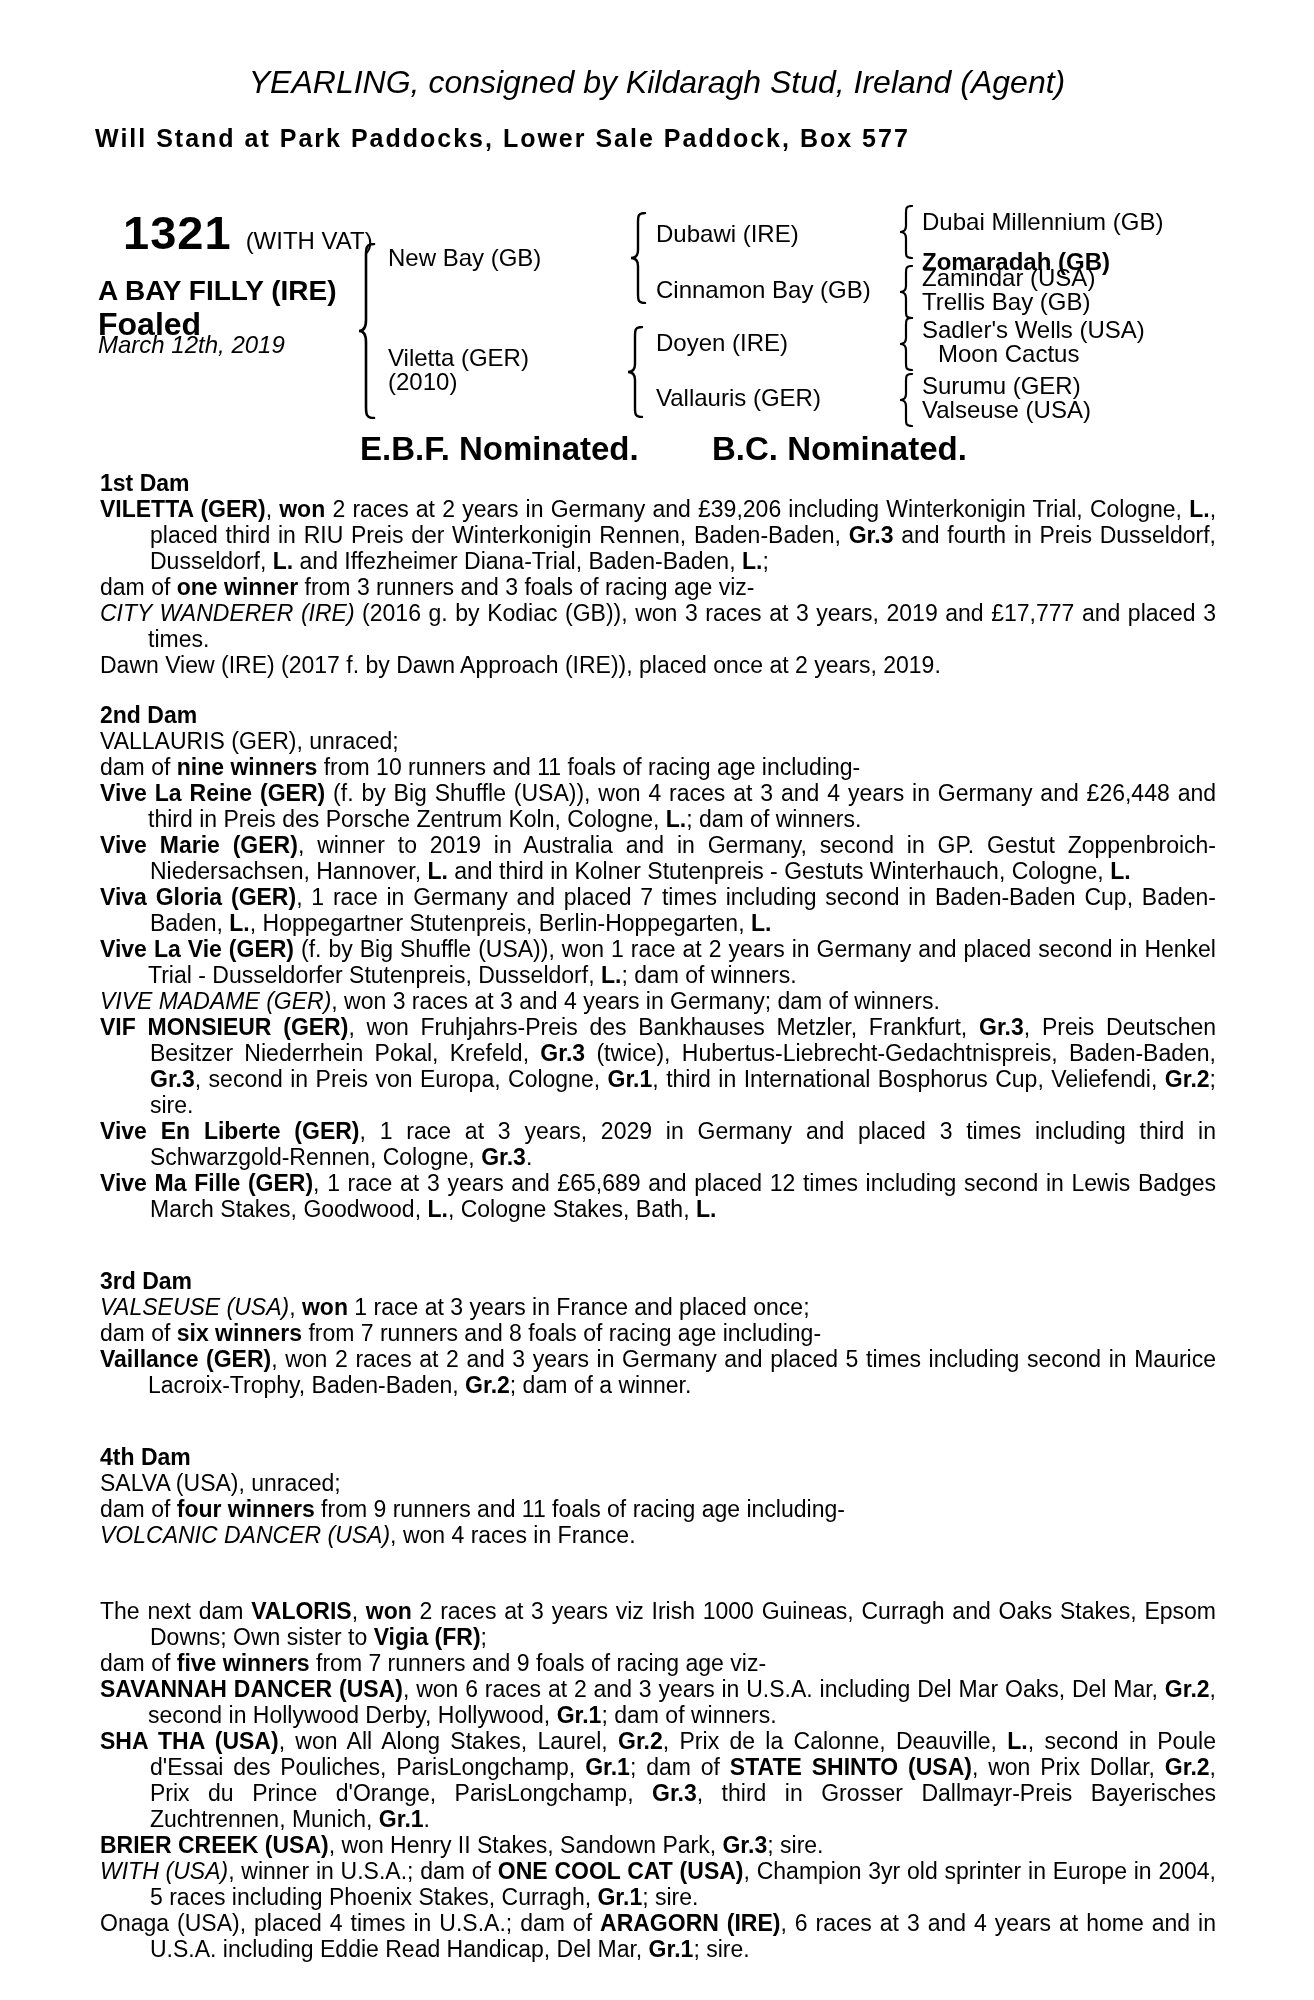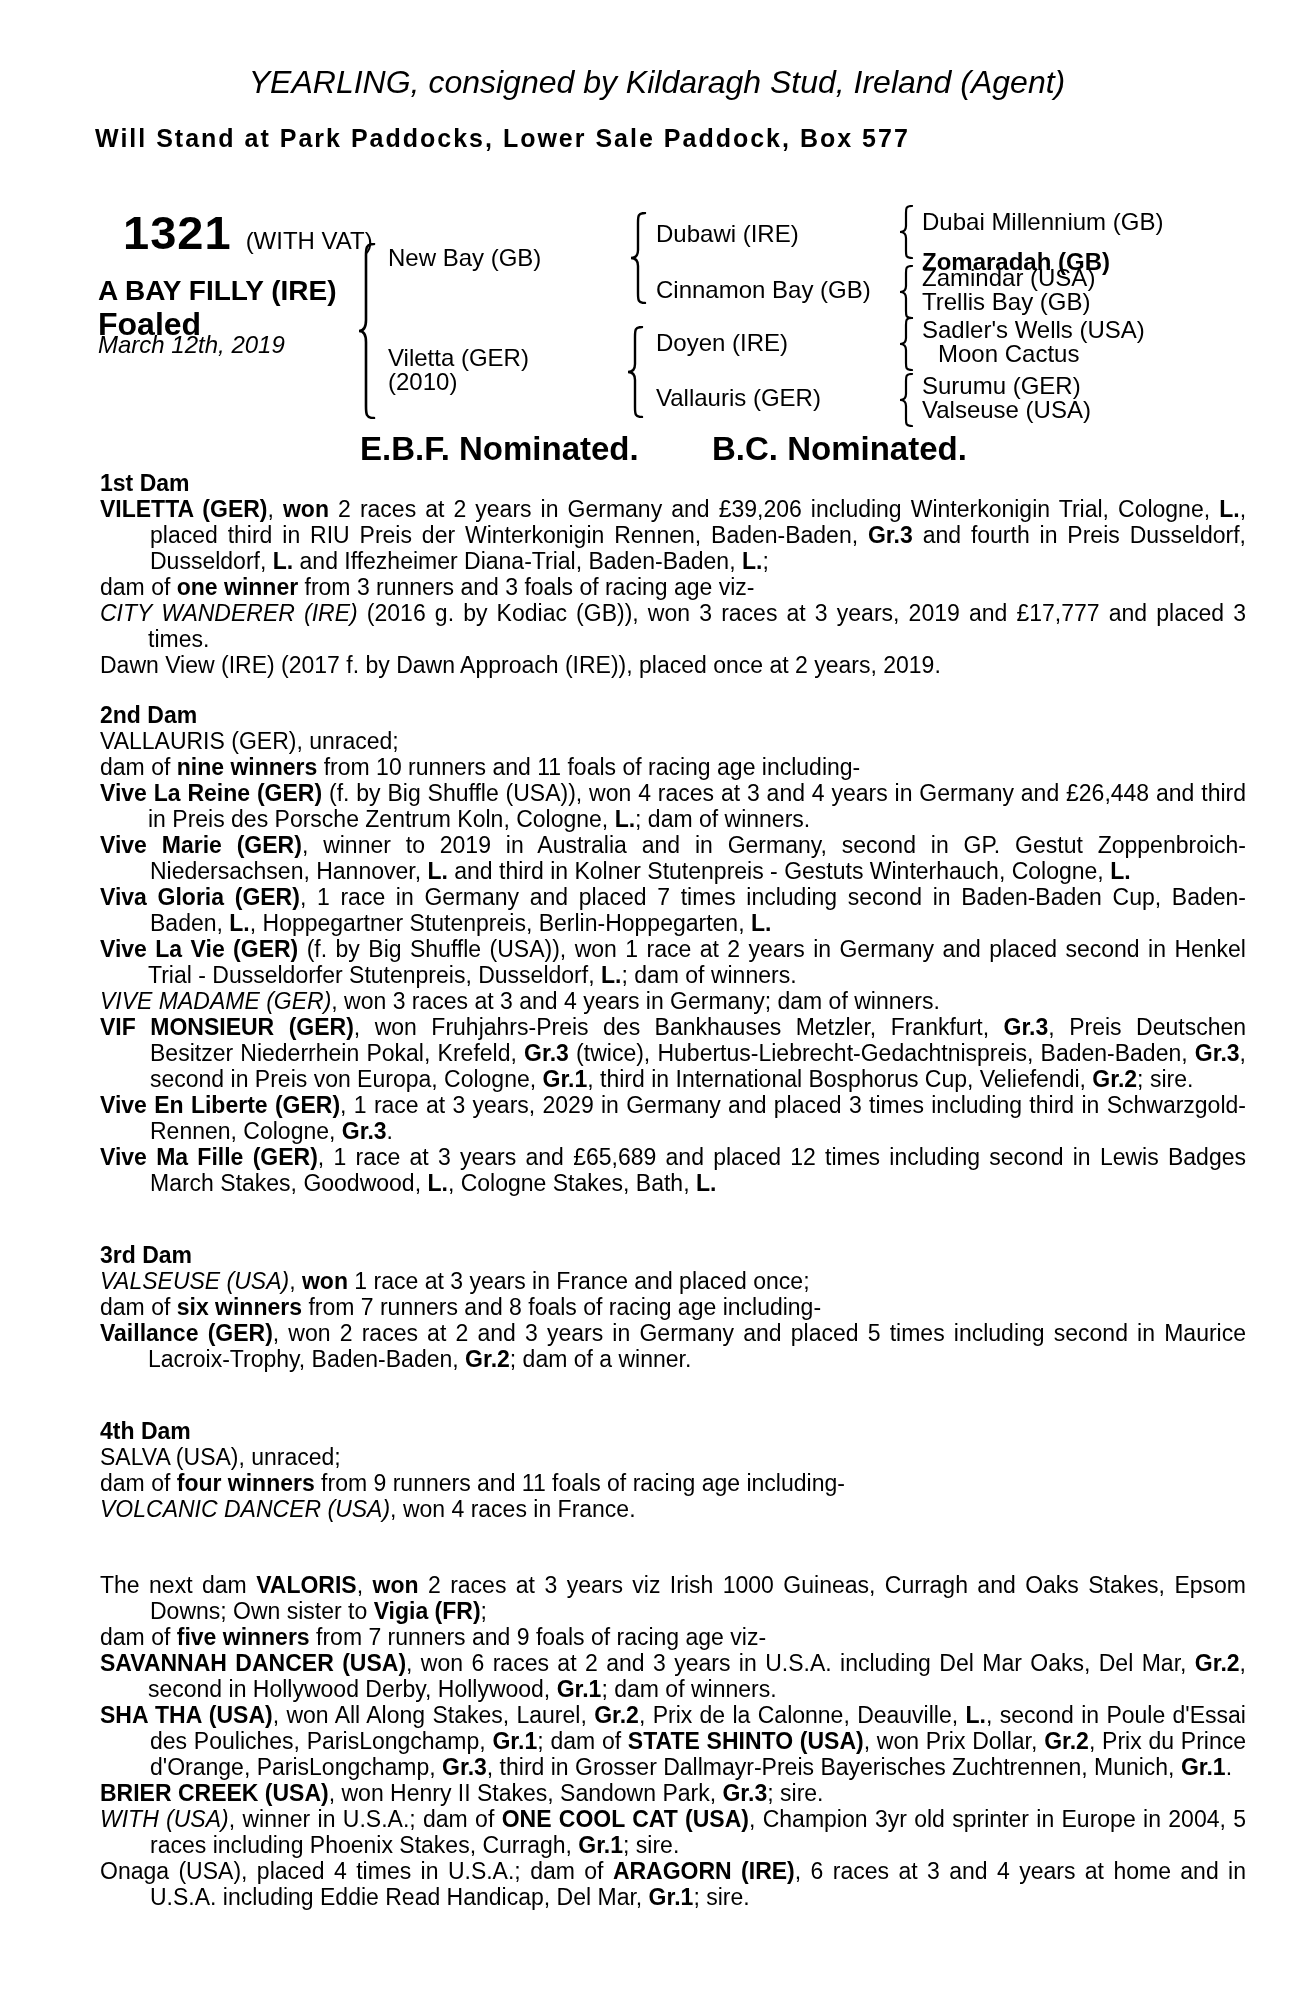--- a/index.html
+++ b/index.html
@@ -31,21 +31,21 @@
   .lot-name{top:275px;left:98px;font-size:28px;font-weight:bold;}
   .lot-foaled{top:306px;left:98px;font-size:32px;font-weight:bold;}
   .lot-date{top:331px;left:98px;font-size:24px;font-style:italic;}
   .ped-name{font-size:24px;line-height:24px;white-space:nowrap;}
   .nominated{font-size:33px;font-weight:bold;}
   .brace svg{display:block;}
   
   .body-text{
     top:470px;left:0;
     width:1314px;
-    padding:0 68px 0 100px;
+    padding:0 98px 0 100px;
     box-sizing:border-box;
     font-size:23px;
     line-height:26px;
     text-align:justify;
   }
   .body-text h3{margin:0;font-size:23px;line-height:26px;font-weight:bold;text-align:left;}
   .body-text p{margin:0;}
   .ind0{padding-left:50px;text-indent:-50px;}
   .ind1{margin-left:50px;padding-left:48px;text-indent:-48px;}
   .ind2{margin-left:100px;padding-left:50px;text-indent:-50px;}

